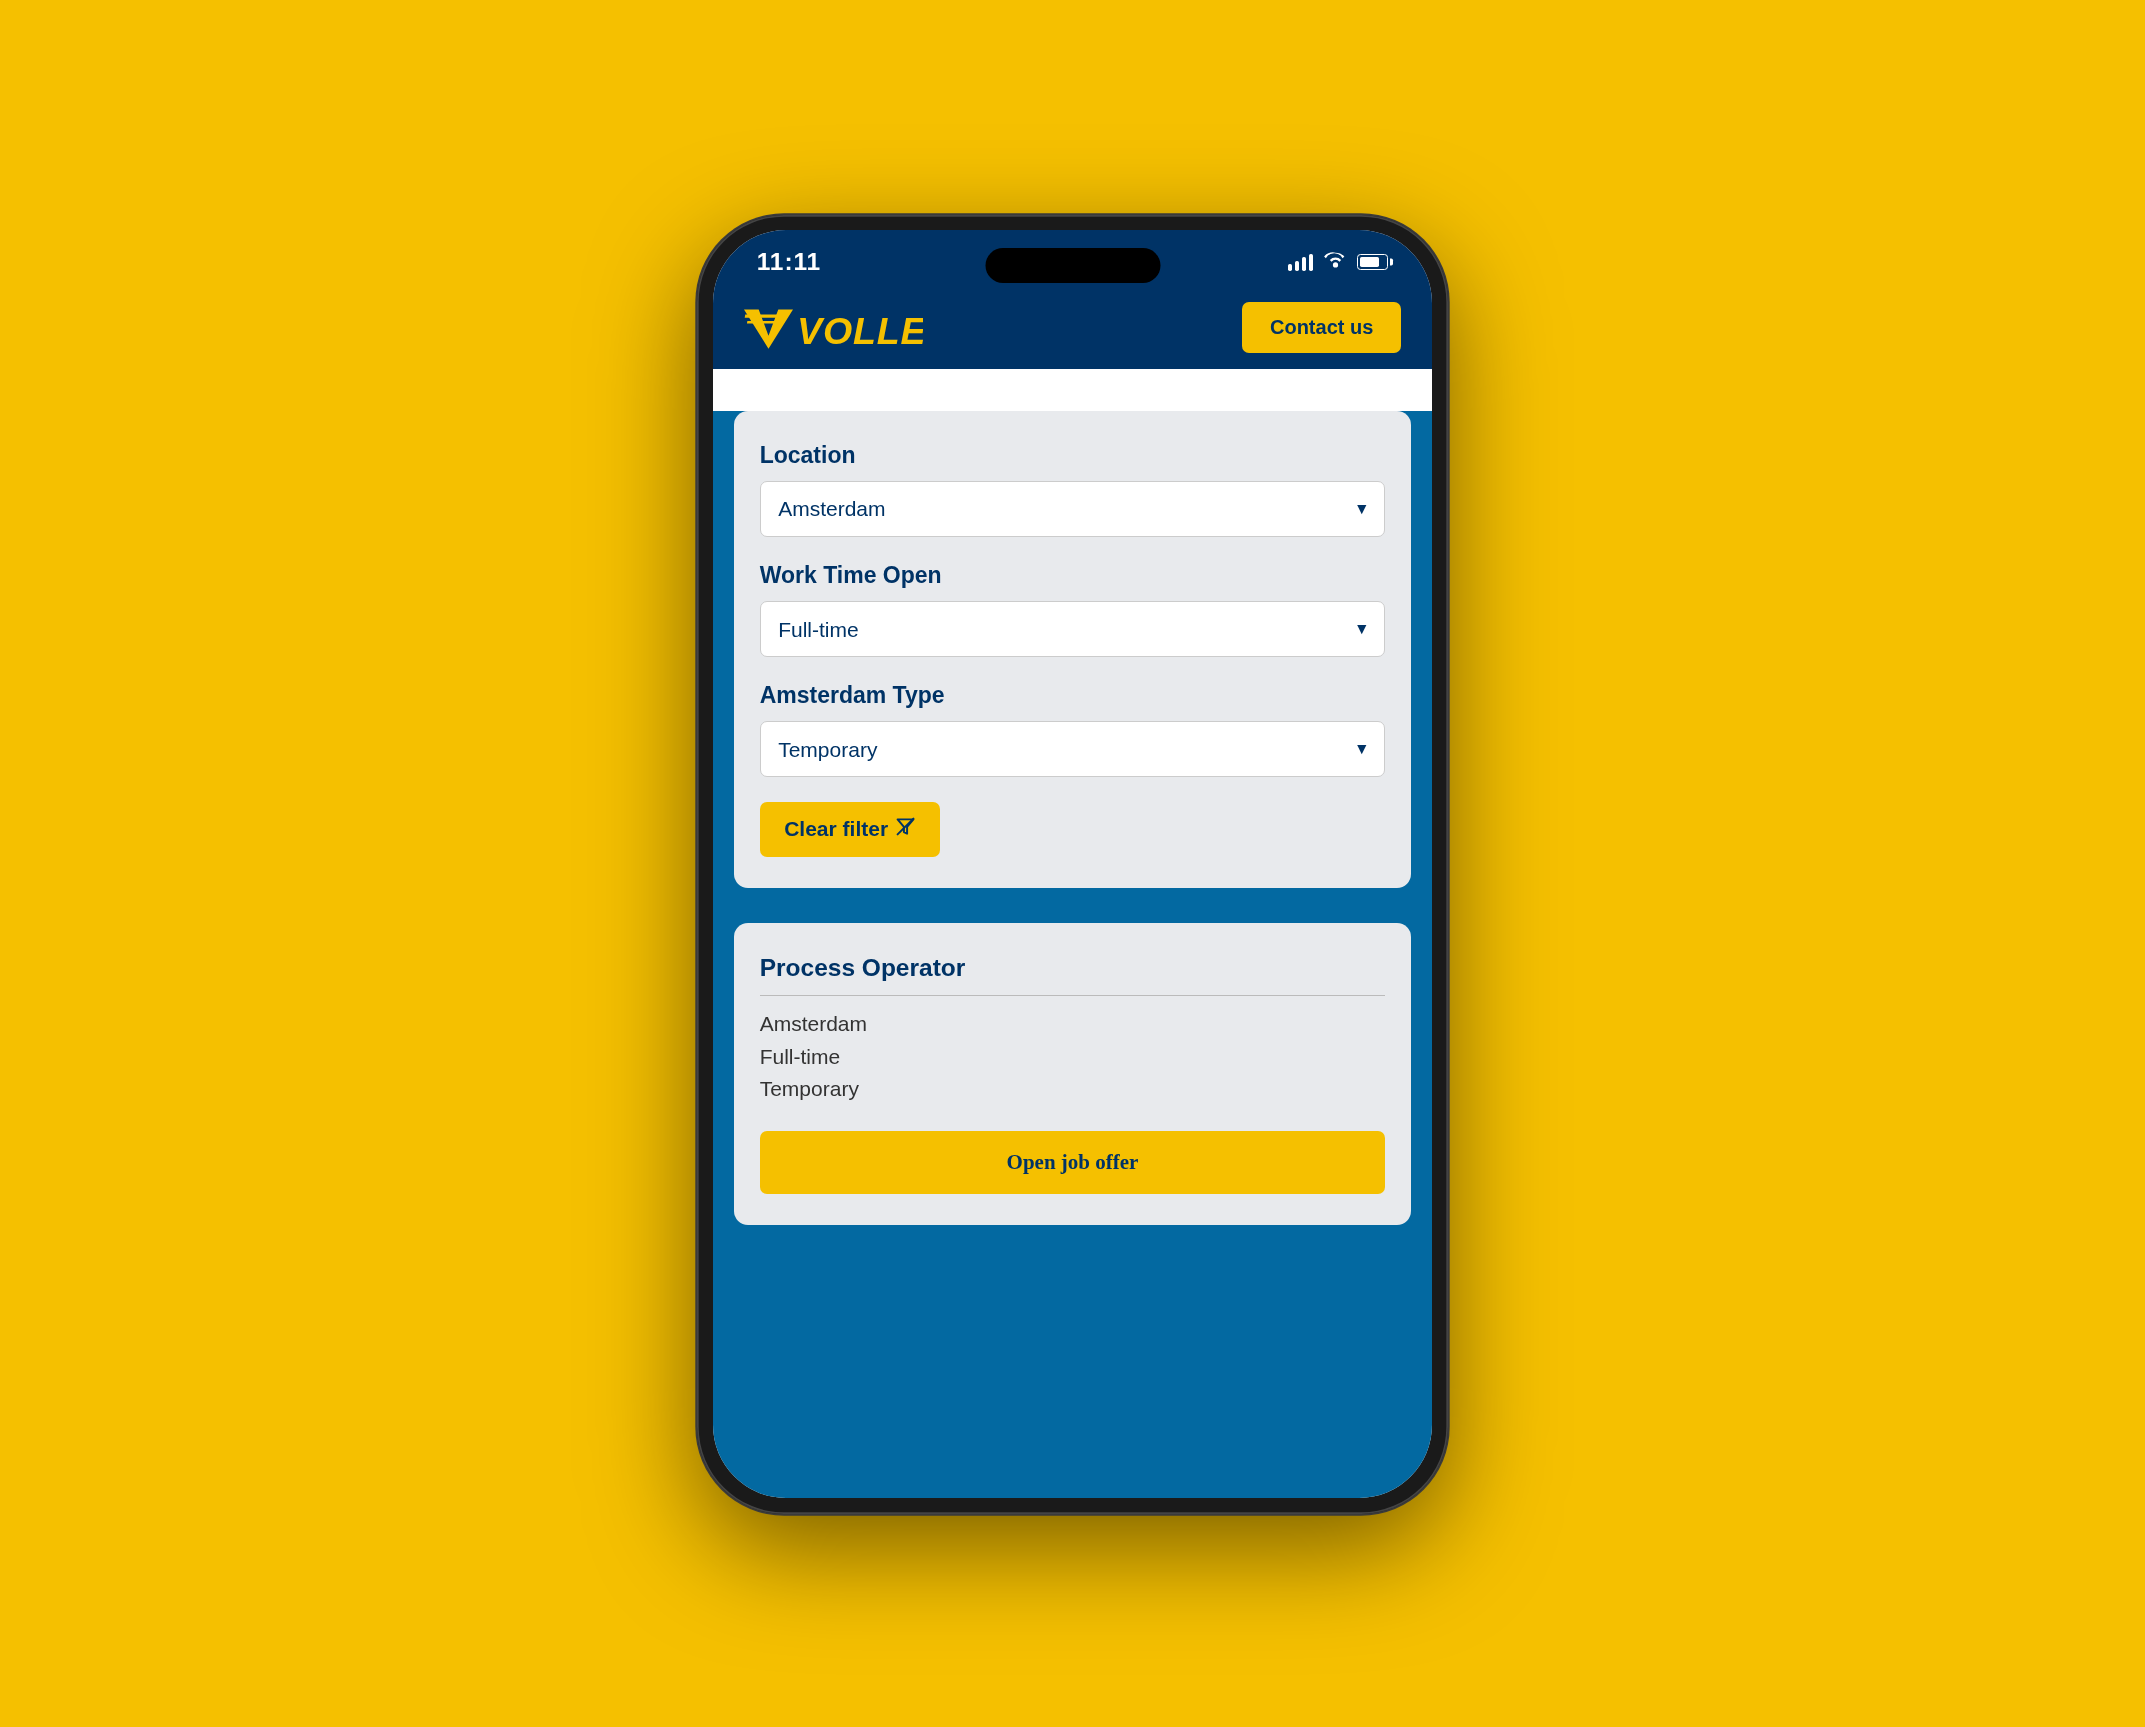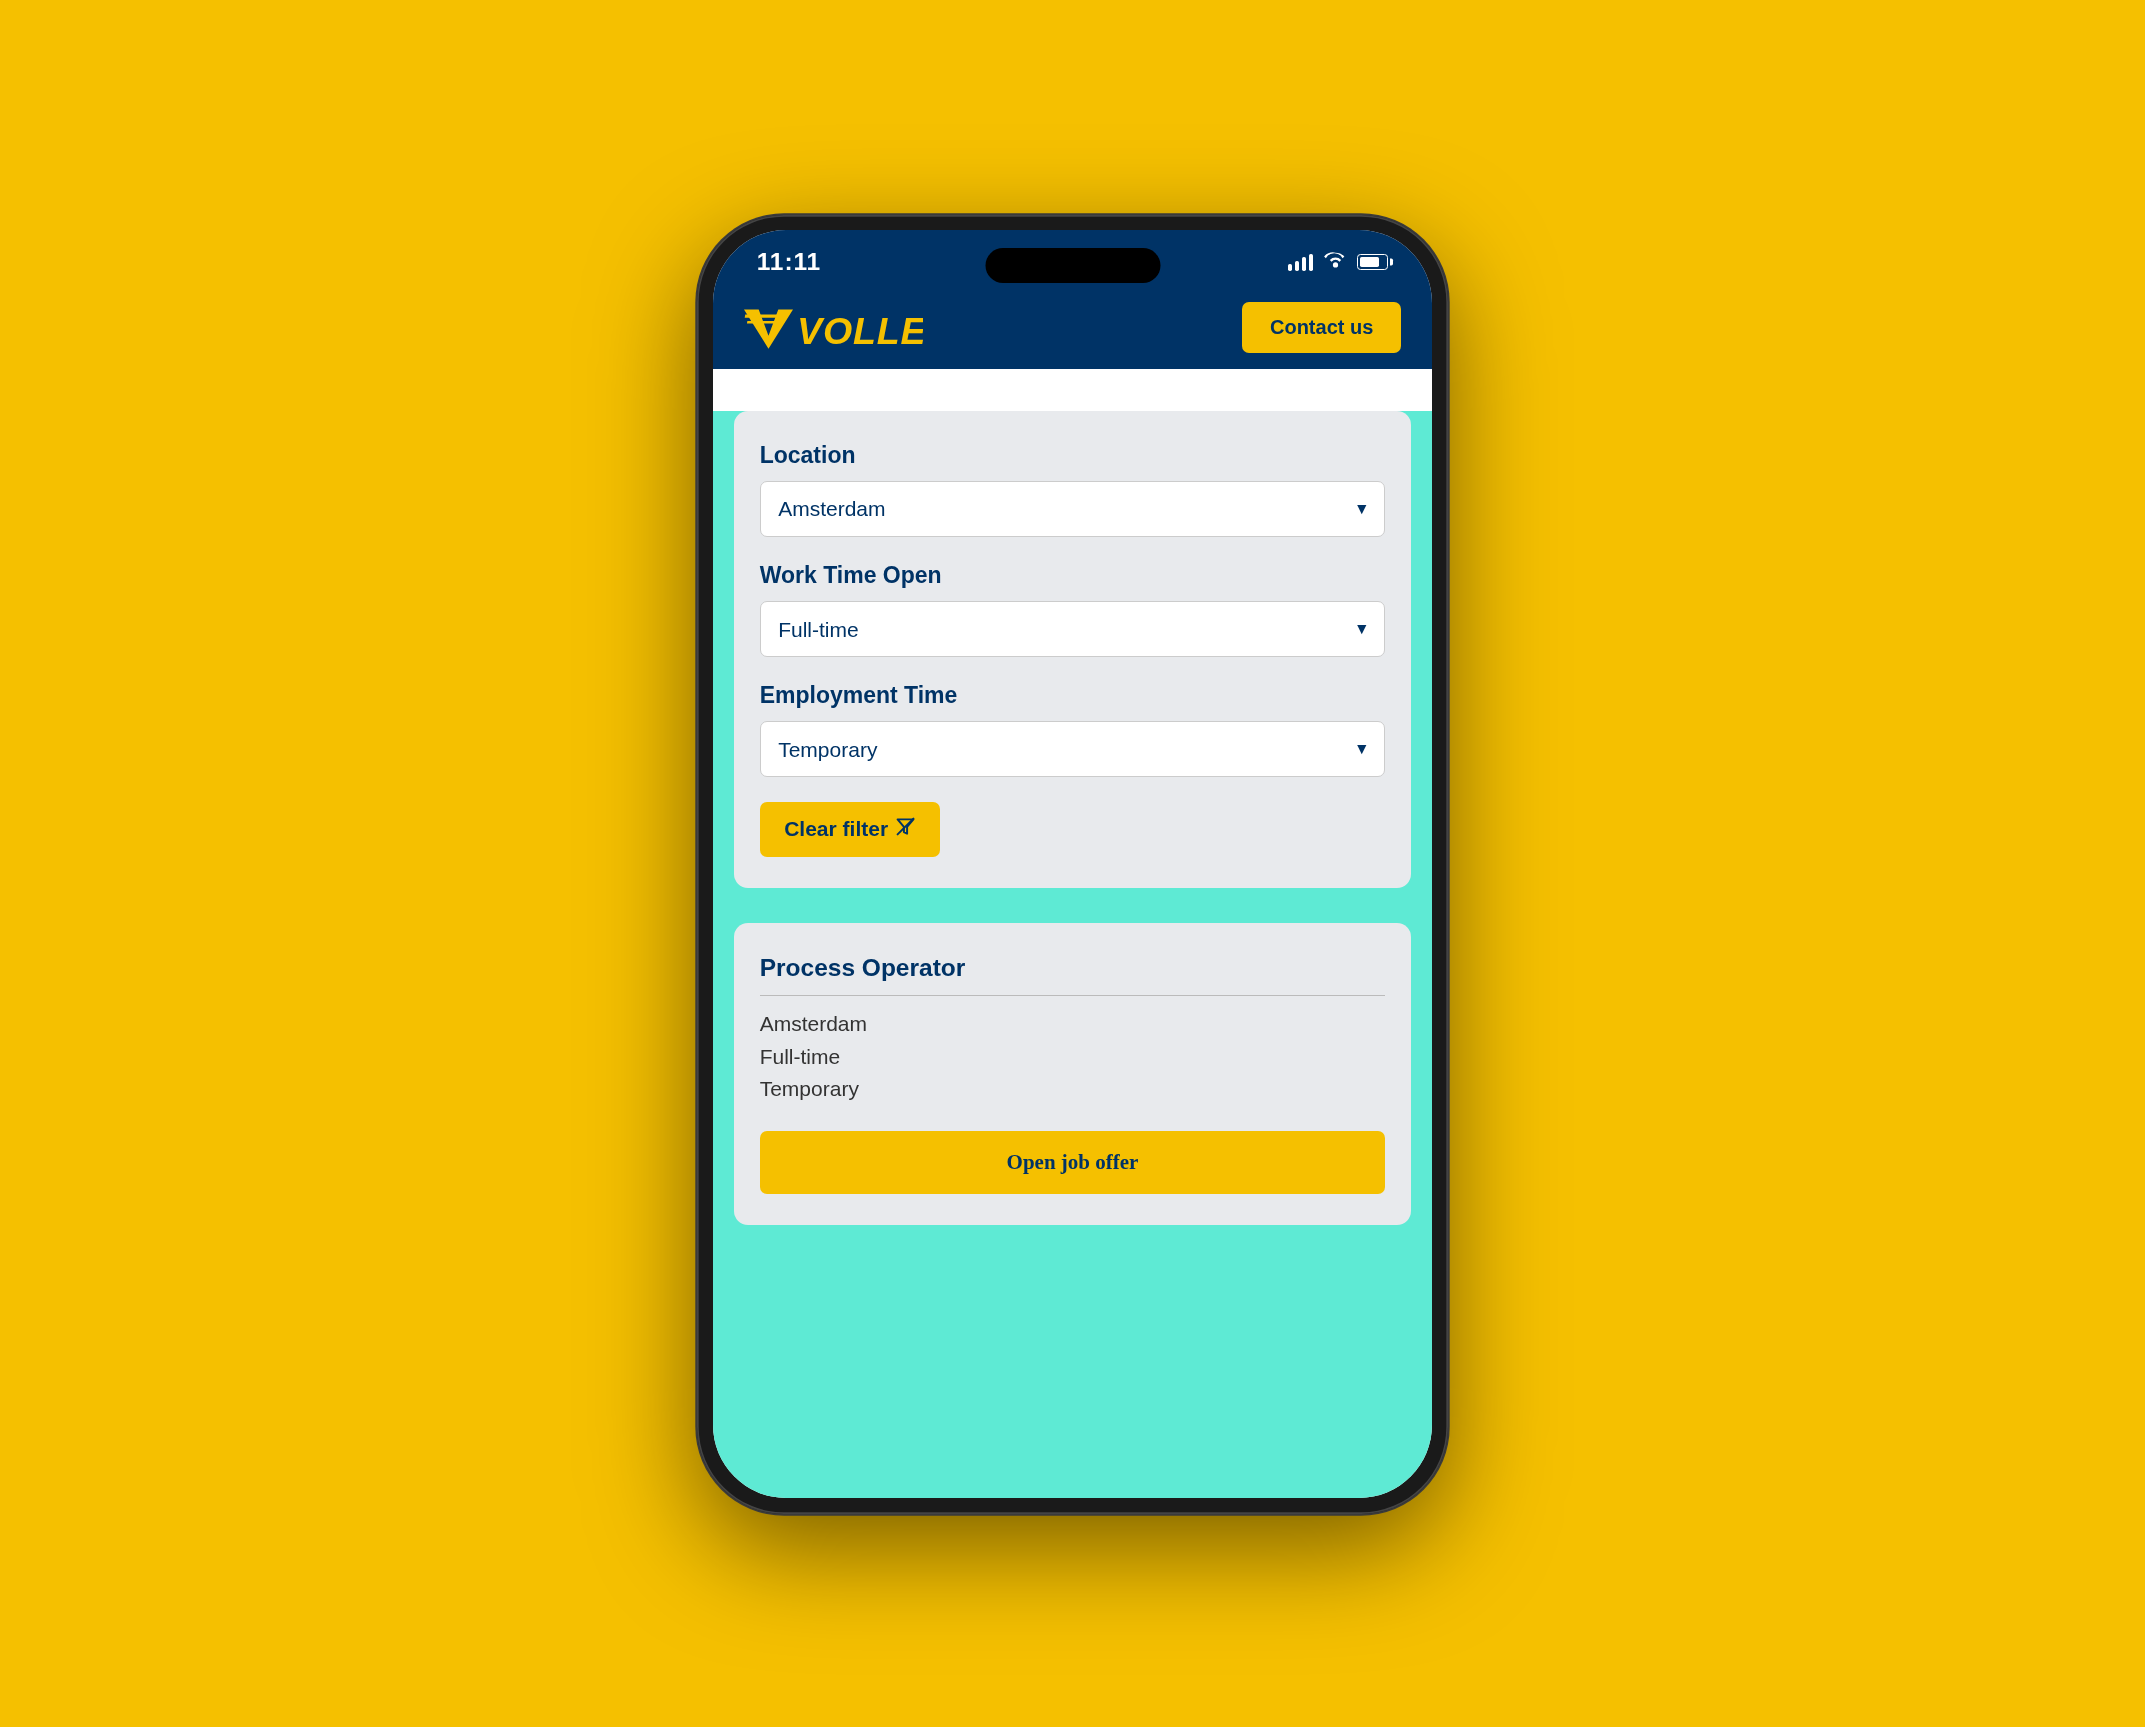--- a/index.html
+++ b/index.html
@@ -162,21 +162,21 @@
       font-size: 20px;
       font-weight: 800;
       cursor: pointer;
       white-space: nowrap;
     }
 
     
     .app-content {
       flex: 1;
       overflow-y: auto;
-      background: #5eead4;
+      background: #0369a1;
     }
 
     .white-gap {
       background: white;
       height: 42px;
     }
 
     
     .filter-card {
       background: #e8eaed;
@@ -365,21 +365,21 @@
               <select>
                 <option>Full-time</option>
                 <option>Part-time</option>
                 <option>Flexible</option>
               </select>
               <span class="select-arrow">▼</span>
             </div>
           </div>
 
           <div class="filter-section">
-            <div class="filter-label">Employment Time</div>
+            <div class="filter-label">Amsterdam Type</div>
             <div class="select-wrapper">
               <select>
                 <option>Temporary</option>
                 <option>Permanent</option>
                 <option>Contract</option>
               </select>
               <span class="select-arrow">▼</span>
             </div>
           </div>
 

